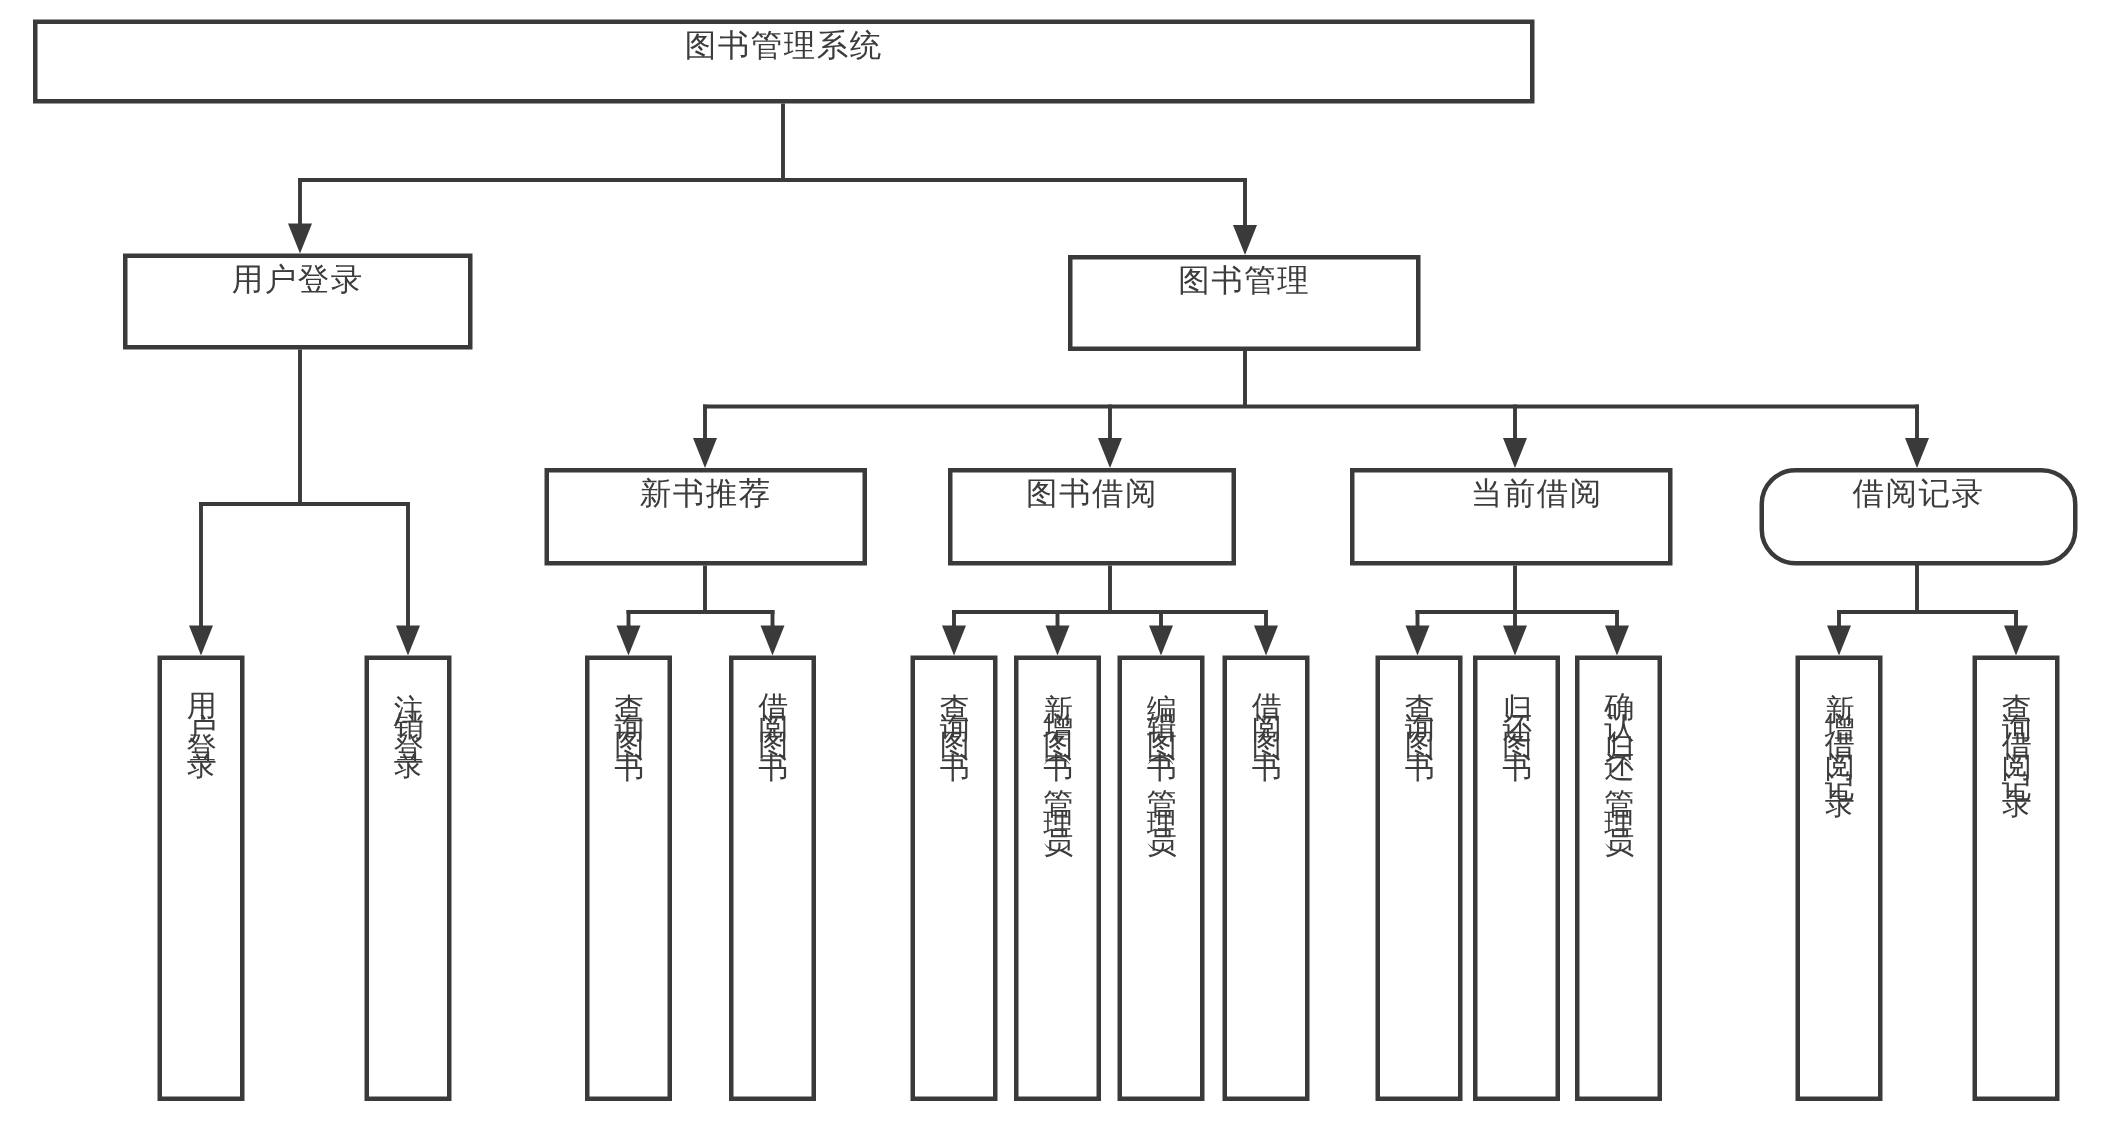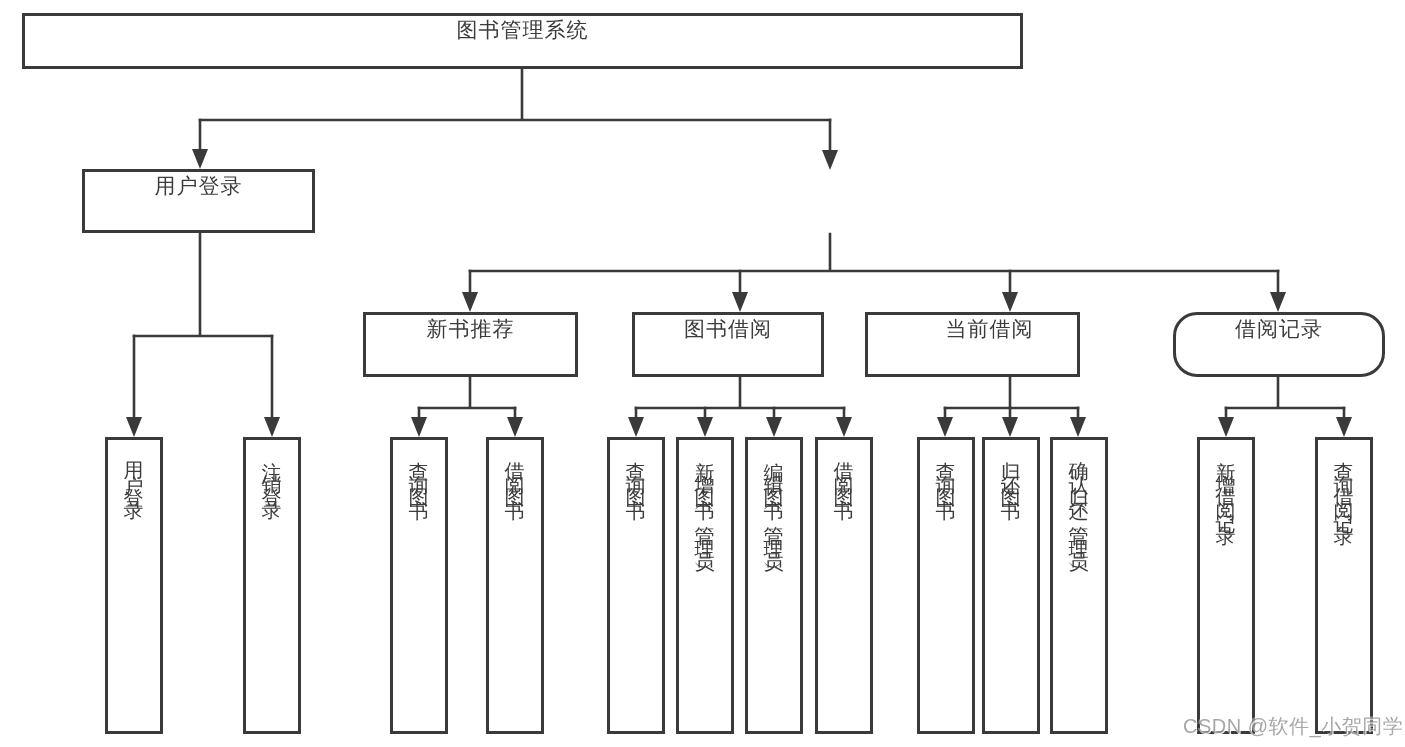--- a/index.html
+++ b/index.html
@@ -98,28 +98,31 @@
       <polygon points="1336,417 1352,417 1344,437" fill="#3a3a3a"></polygon>
     </svg>
 
   <div class="node" style="left:22px;top:13px;width:1001px;height:56px;">
     <span class="lbl">图书管理系统</span>
   </div>
 
   <div class="node" style="left:82px;top:169px;width:233px;height:64px;">
     <span class="lbl">用户登录</span>
   </div>
+  <div class="node" style="left:712px;top:170px;width:235px;height:64px;">
+    <span class="lbl">图书管理</span>
+  </div>
 
   <div class="node" style="left:363px;top:312px;width:215px;height:65px;">
     <span class="lbl">新书推荐</span>
   </div>
   <div class="node" style="left:632px;top:312px;width:192px;height:65px;">
     <span class="lbl">图书借阅</span>
   </div>
-  <div class="node" style="left:865px;top:312px;width:215px;height:65px;padding-left:34px;">
+  <div class="node" style="left:900px;top:312px;width:215px;height:65px;padding-left:34px;">
     <span class="lbl">当前借阅</span>
   </div>
   <div class="node" style="left:1173px;top:312px;width:212px;height:65px;border-radius:24px;">
     <span class="lbl">借阅记录</span>
   </div>
 
   <div class="node leaf" style="left:105px;top:437px;width:58px;height:297px;">
     <span class="lbl">用户登录</span>
   </div>
   <div class="node leaf" style="left:243px;top:437px;width:58px;height:297px;">
@@ -156,15 +159,14 @@
     <span class="lbl">确认归还（管理员）</span>
   </div>
 
   <div class="node leaf" style="left:1197px;top:437px;width:58px;height:297px;">
     <span class="lbl">新增借阅记录</span>
   </div>
   <div class="node leaf" style="left:1315px;top:437px;width:58px;height:297px;">
     <span class="lbl">查询借阅记录</span>
   </div>
 
-  <div class="watermark">CSDN @软件_小贺同学</div>
 
 </div>
 
 </body></html>

